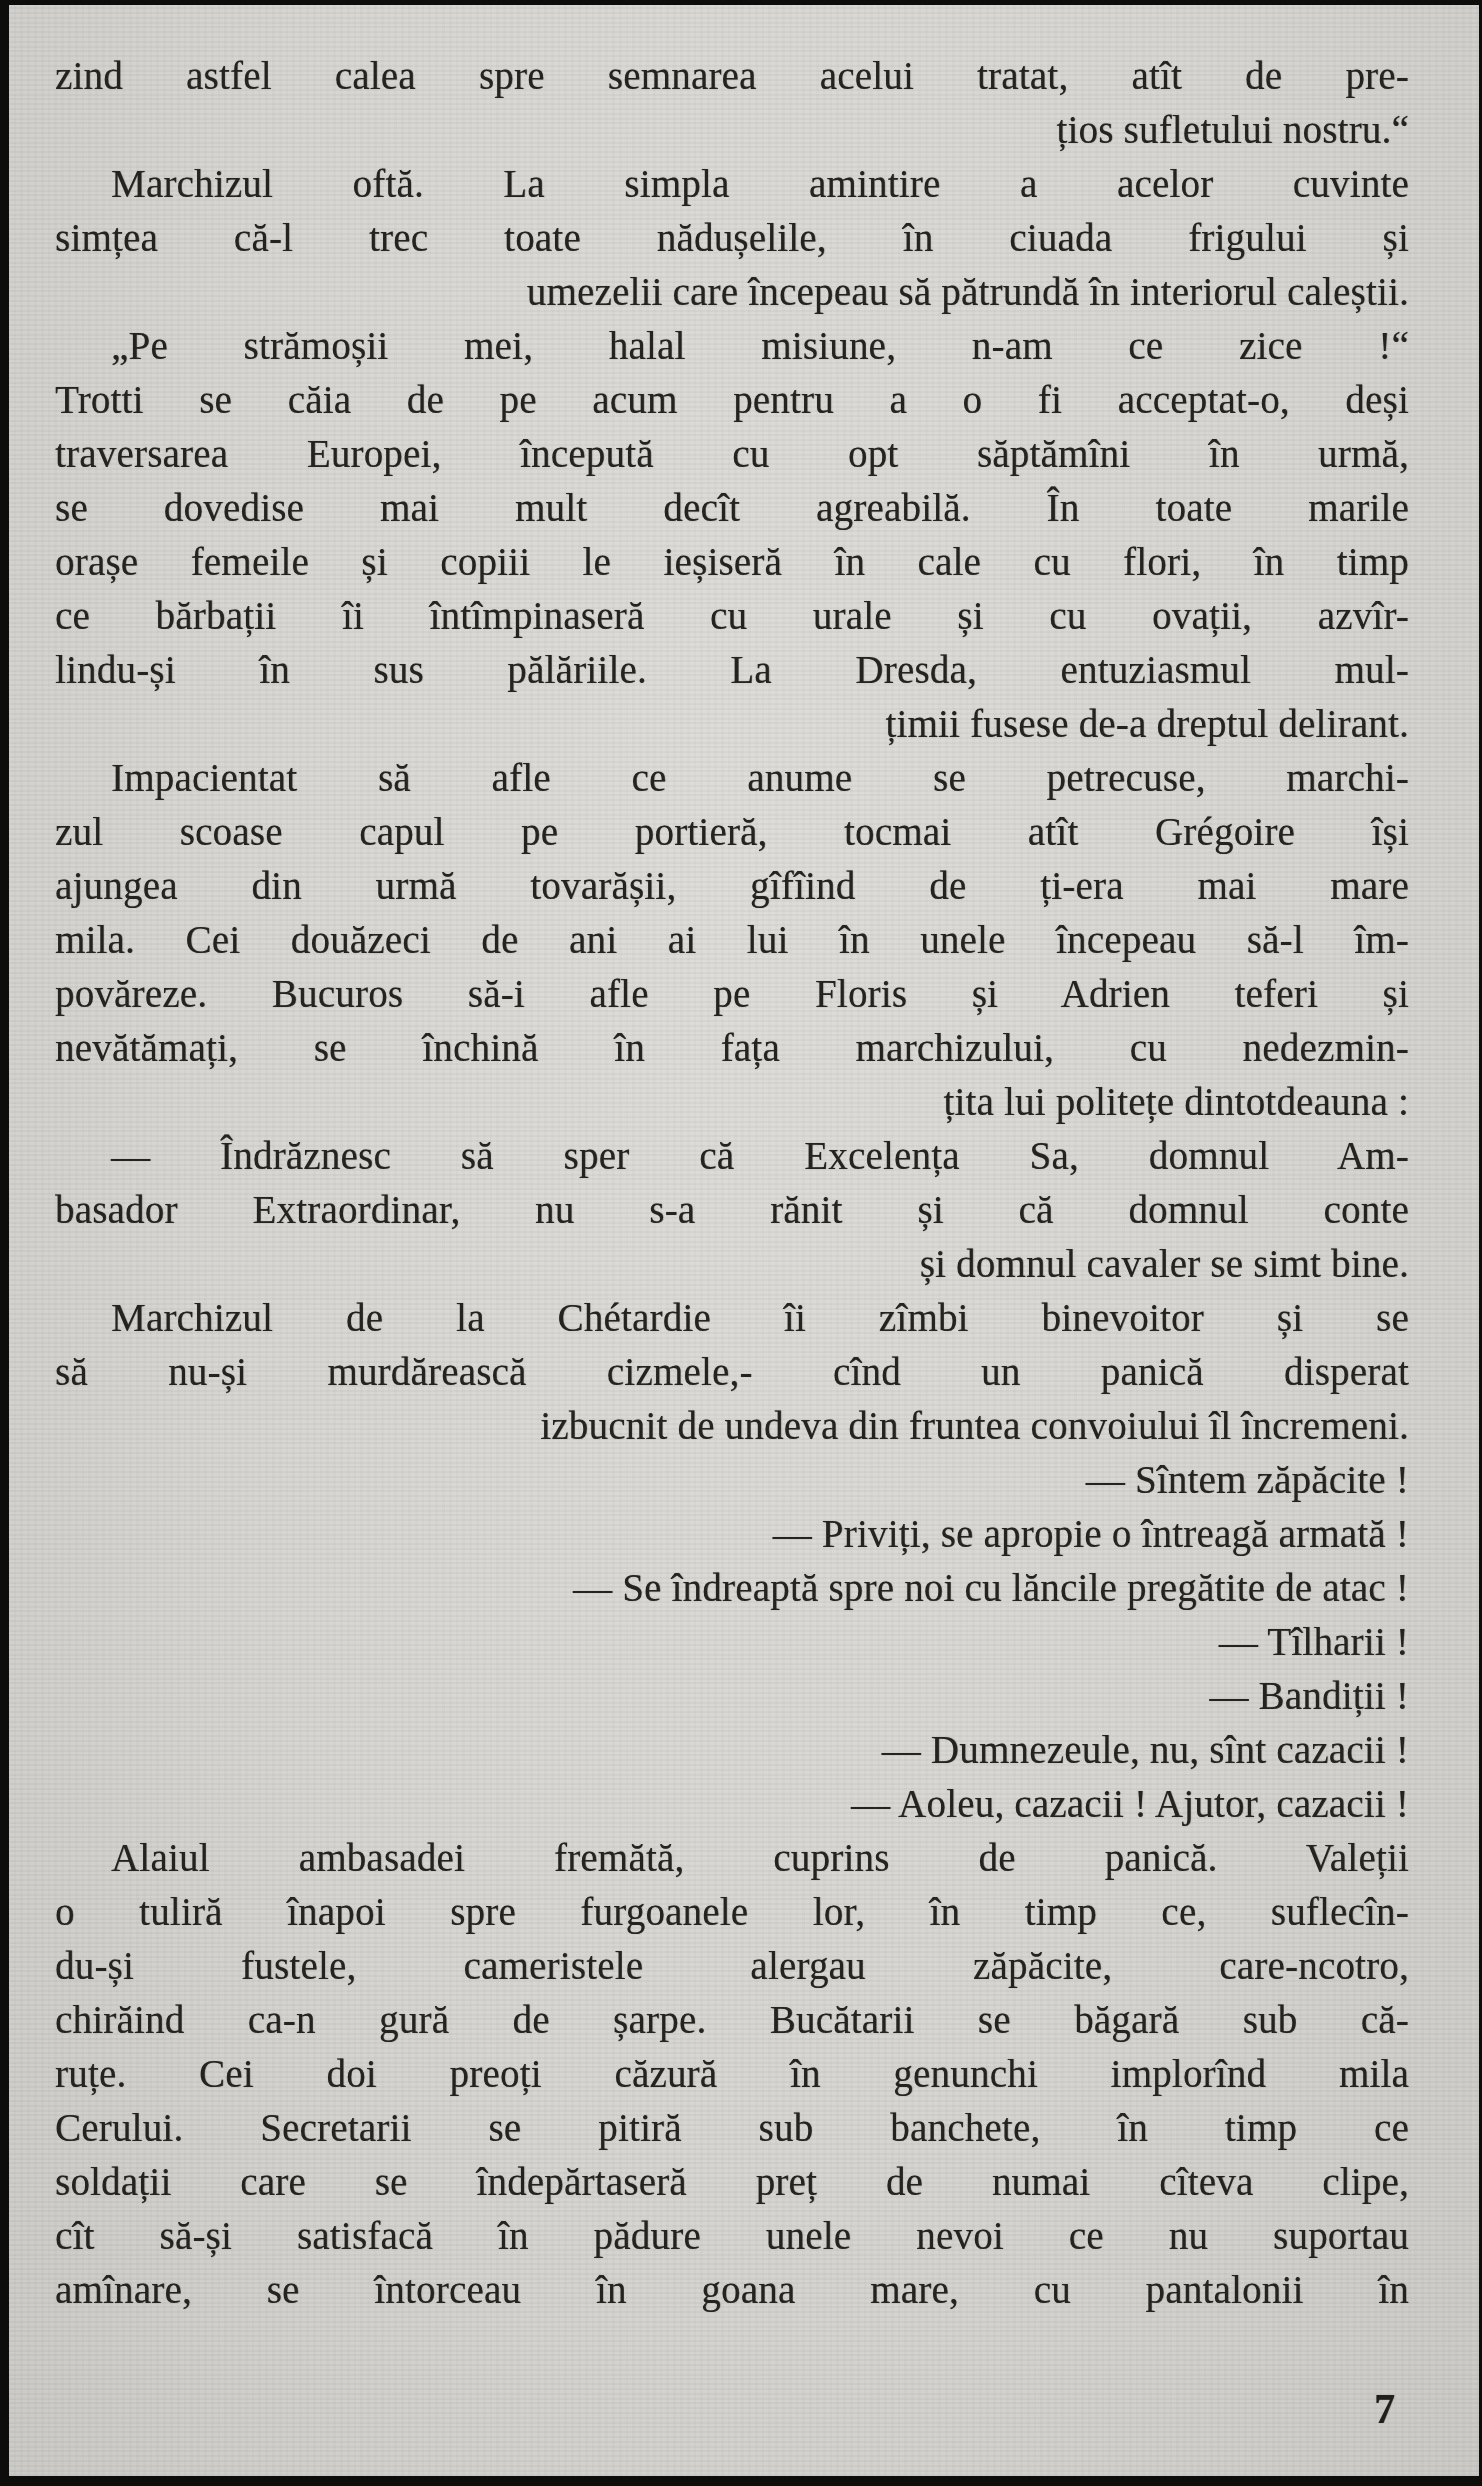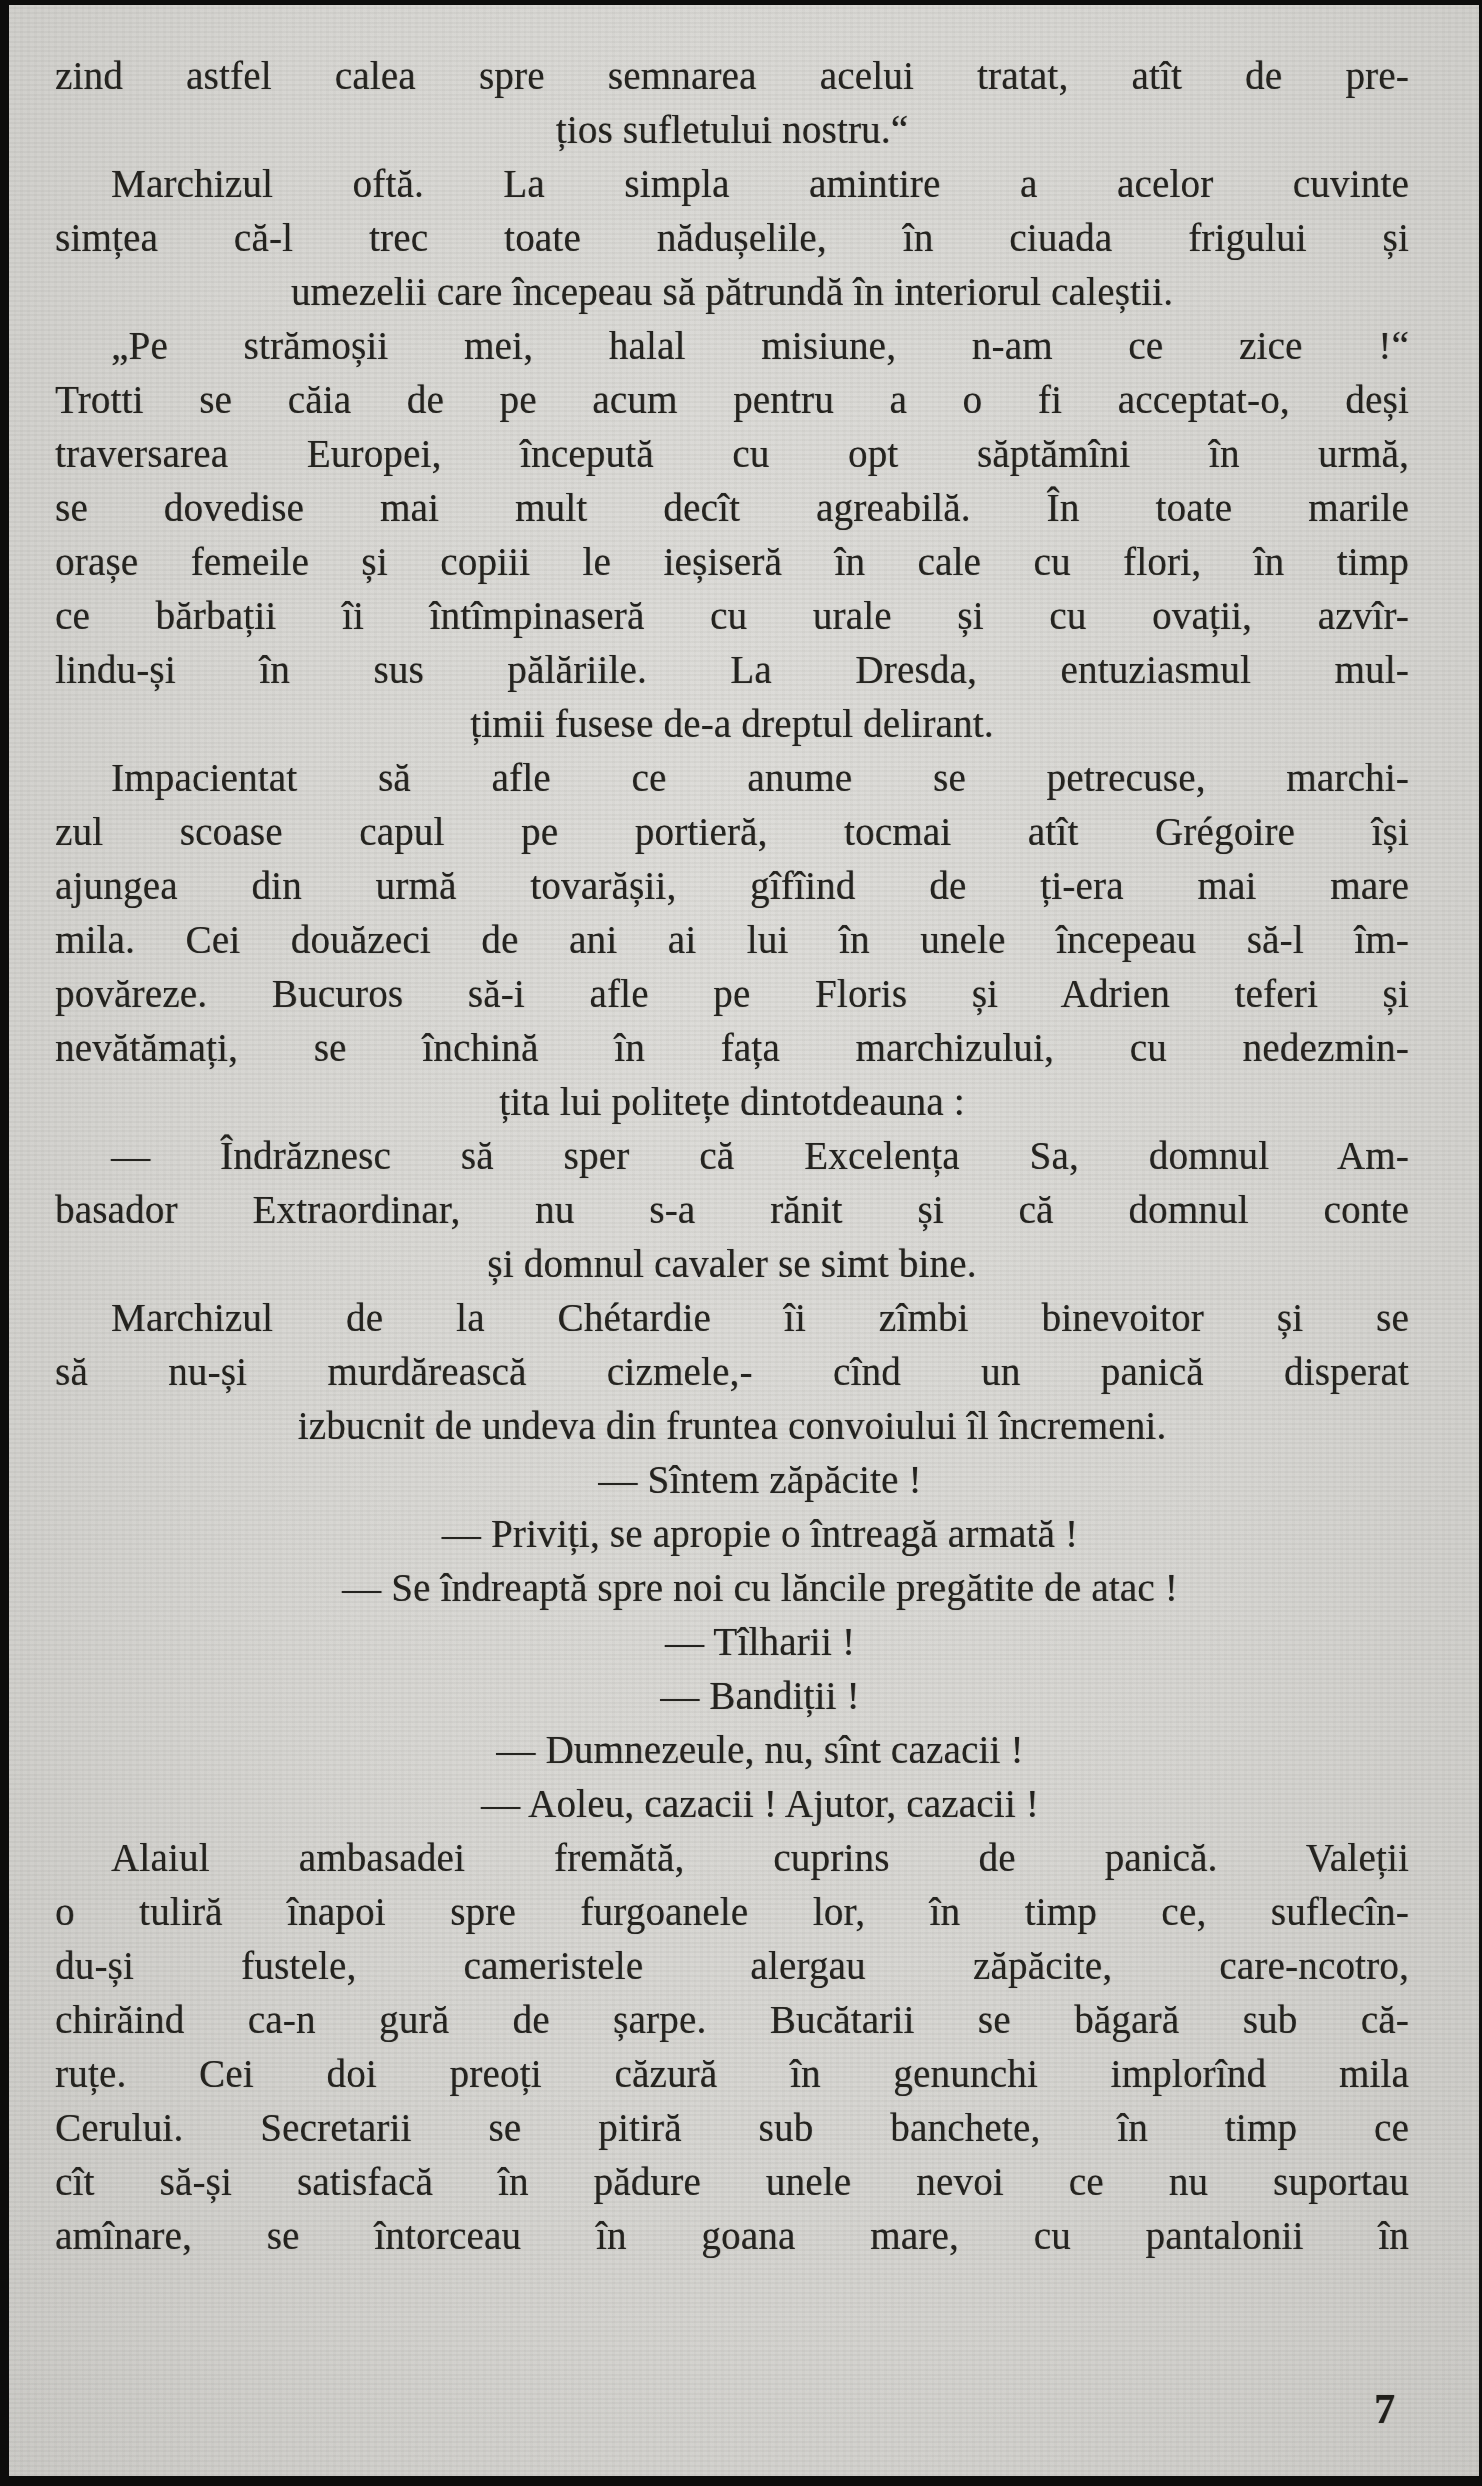--- a/index.html
+++ b/index.html
@@ -25,21 +25,21 @@
   .edge-bottom { left:0; bottom:0; width:100%; height:9.7px; }
   .edge-right  { right:0; top:0; width:2.9px; height:100%; }
   .text-block {
     position:absolute; left:55px; top:49px; width:1354px;
   }
   .line {
     font-size:39px;
     line-height:54px;
     color:#24231f;
     letter-spacing:0.2px;
-    text-align:center;
+    text-align:right;
     text-shadow: 0.4px 0.4px 0.8px rgba(36,35,31,0.55);
   }
   .line.j { text-align:justify; text-align-last:justify; }
   .line.ind { padding-left:56px; }
   .page-number {
     position:absolute; right:87px; bottom:53px;
     font-size:42px; font-weight:bold; color:#201f1b;
     text-shadow: 0.4px 0.4px 0.8px rgba(32,31,27,0.55);
   }
 </style>
@@ -86,19 +86,20 @@
       <div class="line ind">— Tîlharii !</div>
       <div class="line ind">— Bandiții !</div>
       <div class="line ind">— Dumnezeule, nu, sînt cazacii !</div>
       <div class="line ind">— Aoleu, cazacii ! Ajutor, cazacii !</div>
       <div class="line j ind">Alaiul ambasadei fremătă, cuprins de panică. Valeții</div>
       <div class="line j">o tuliră înapoi spre furgoanele lor, în timp ce, suflecîn-</div>
       <div class="line j">du-și fustele, cameristele alergau zăpăcite, care-ncotro,</div>
       <div class="line j">chirăind ca-n gură de șarpe. Bucătarii se băgară sub că-</div>
       <div class="line j">ruțe. Cei doi preoți căzură în genunchi implorînd mila</div>
       <div class="line j">Cerului. Secretarii se pitiră sub banchete, în timp ce</div>
+      <div class="line j">soldații care se îndepărtaseră preț de numai cîteva clipe,</div>
       <div class="line j">cît să-și satisfacă în pădure unele nevoi ce nu suportau</div>
       <div class="line j">amînare, se întorceau în goana mare, cu pantalonii în</div>
     </div>
 
   <div class="page-number">7</div>
 </div>
 
 
 </body></html>

